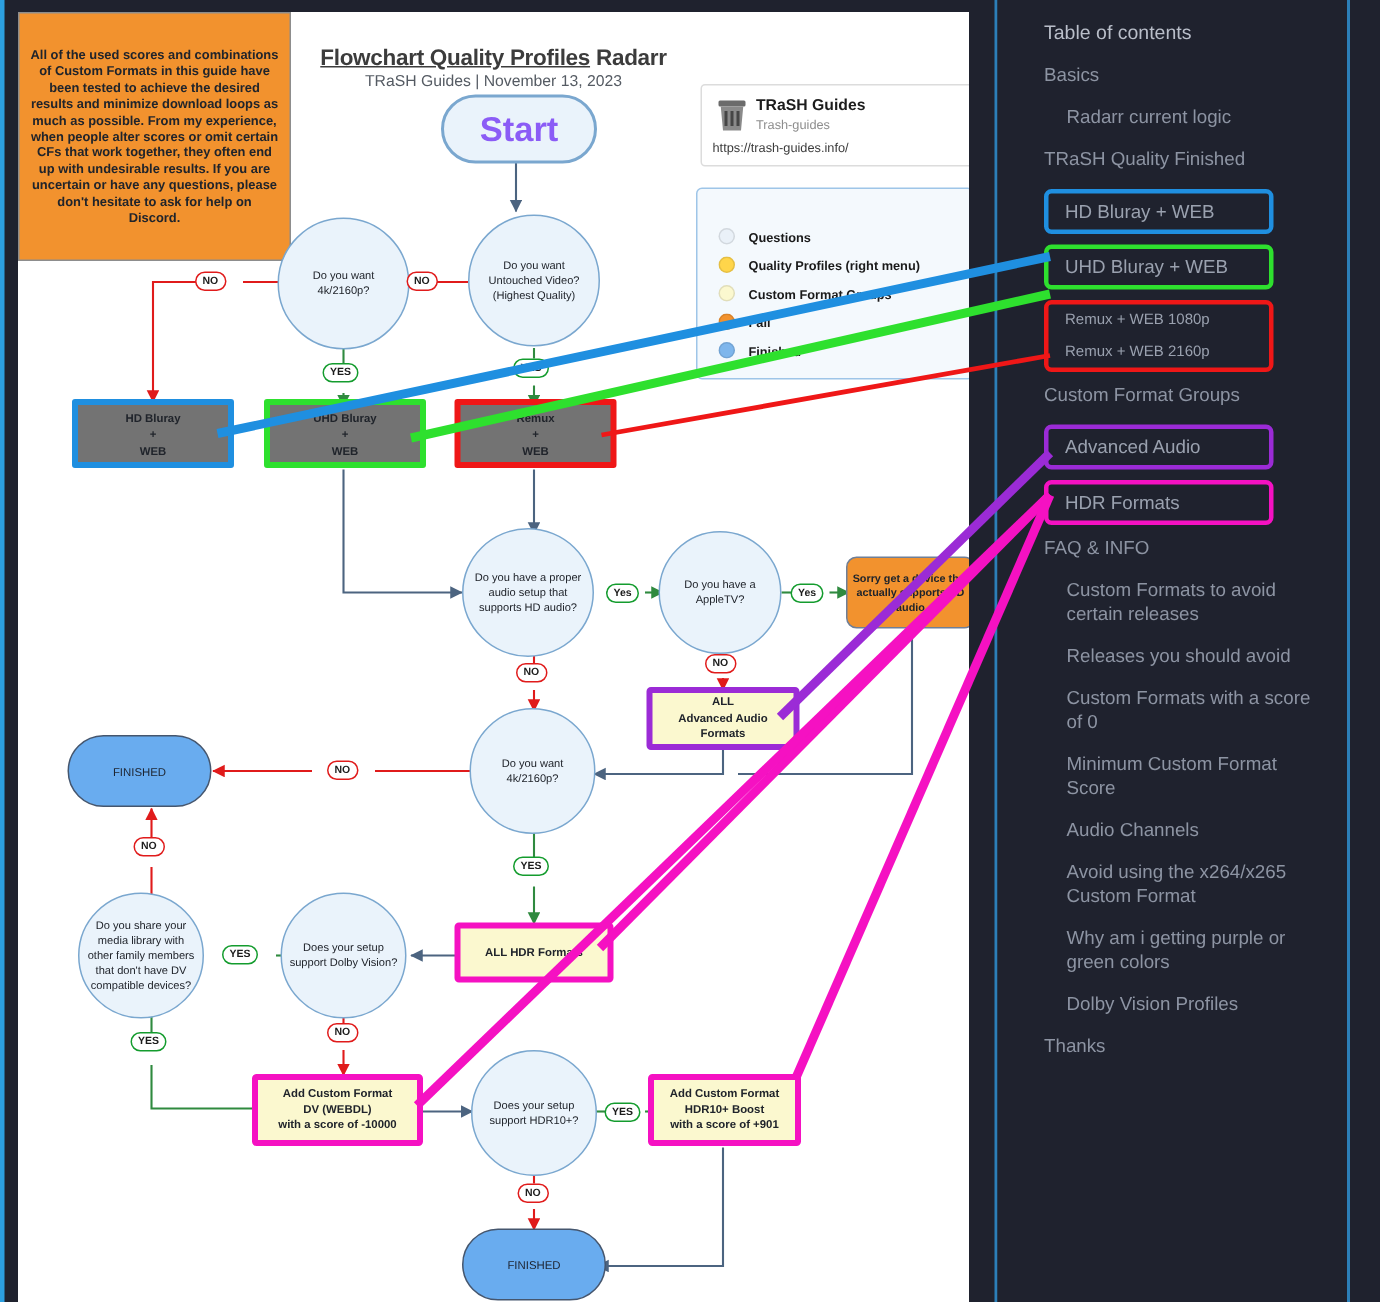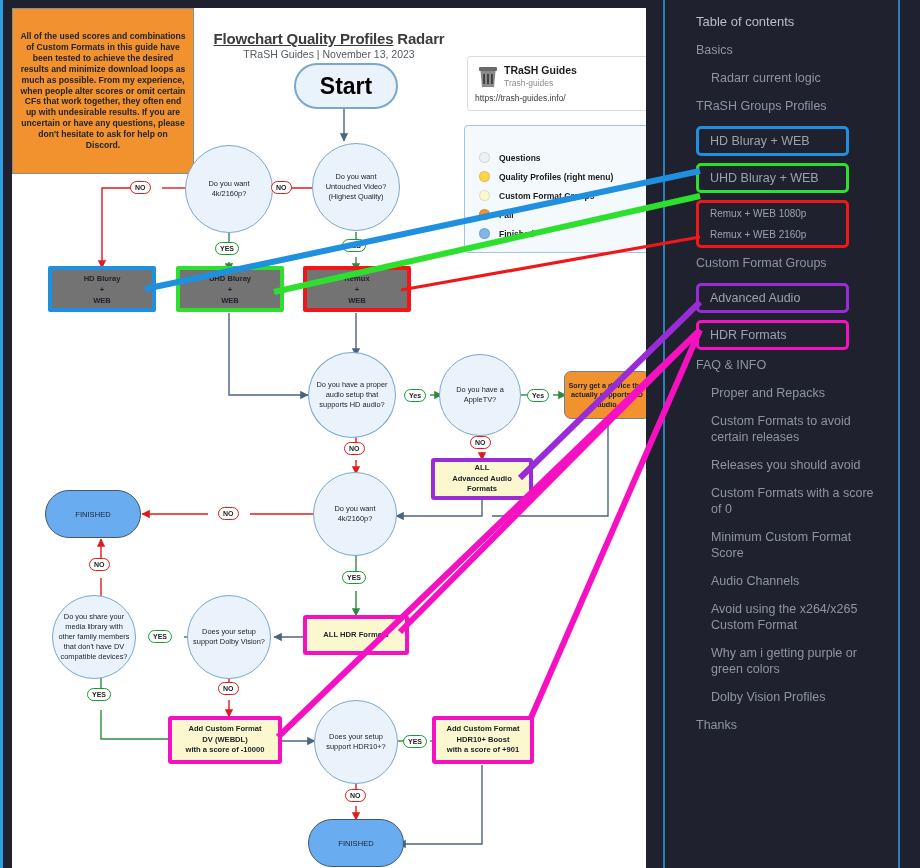--- a/index.html
+++ b/index.html
@@ -137,21 +137,21 @@
   .finbox {
     background: #69acef; border: 1px solid #45566e;
     border-radius: 26px;
     display: flex; align-items: center; justify-content: center;
     text-align: center; font-size: 7.6px; color: #1d2430;
   }
   .startbox {
     background: #eaf3fb; border: 2px solid #7aa7cf;
     border-radius: 30px;
     display: flex; align-items: center; justify-content: center;
-    font-size: 23px; font-weight: bold; color: #000000;
+    font-size: 23px; font-weight: bold; color: #8b5cf6;
   }
   .notebox {
     background: #f2922e; border: 1px solid #8d8d8d;
     display: flex; align-items: center; justify-content: center;
     text-align: center; font-size: 8.6px; font-weight: bold;
     color: #20242b; line-height: 1.27; padding: 6px 7px;
   }
 
   
   .elabel {
@@ -455,36 +455,35 @@
   </div>
 
   <div id="content-divider"></div>
   <div id="right-rail"></div>
 
   <div id="toc">
     <div class="toc-head">Table of contents</div>
 
     <div class="toc-item lvl1">Basics</div>
     <div class="toc-item lvl2">Radarr current logic</div>
-    <div class="toc-item lvl1">TRaSH Groups Profiles</div>
+    <div class="toc-item lvl1">TRaSH Quality Finished</div>
 
     <div class="toc-box b-blue">HD Bluray + WEB</div>
     <div class="toc-box b-green">UHD Bluray + WEB</div>
     <div class="toc-box-pair">
       <div class="pair-row">Remux + WEB 1080p</div>
       <div class="pair-row">Remux + WEB 2160p</div>
     </div>
 
     <div class="toc-item lvl1" style="margin-top:6px;">Custom Format Groups</div>
 
     <div class="toc-box b-purple">Advanced Audio</div>
     <div class="toc-box b-pink">HDR Formats</div>
 
     <div class="toc-item lvl1" style="margin-top:6px;">FAQ &amp; INFO</div>
-    <div class="toc-item lvl2">Proper and Repacks</div>
     <div class="toc-item lvl2">Custom Formats to avoid certain releases</div>
     <div class="toc-item lvl2">Releases you should avoid</div>
     <div class="toc-item lvl2">Custom Formats with a score of 0</div>
     <div class="toc-item lvl2">Minimum Custom Format Score</div>
     <div class="toc-item lvl2">Audio Channels</div>
     <div class="toc-item lvl2">Avoid using the x264/x265 Custom Format</div>
     <div class="toc-item lvl2">Why am i getting purple or green colors</div>
     <div class="toc-item lvl2">Dolby Vision Profiles</div>
     <div class="toc-item lvl1">Thanks</div>
   </div>

